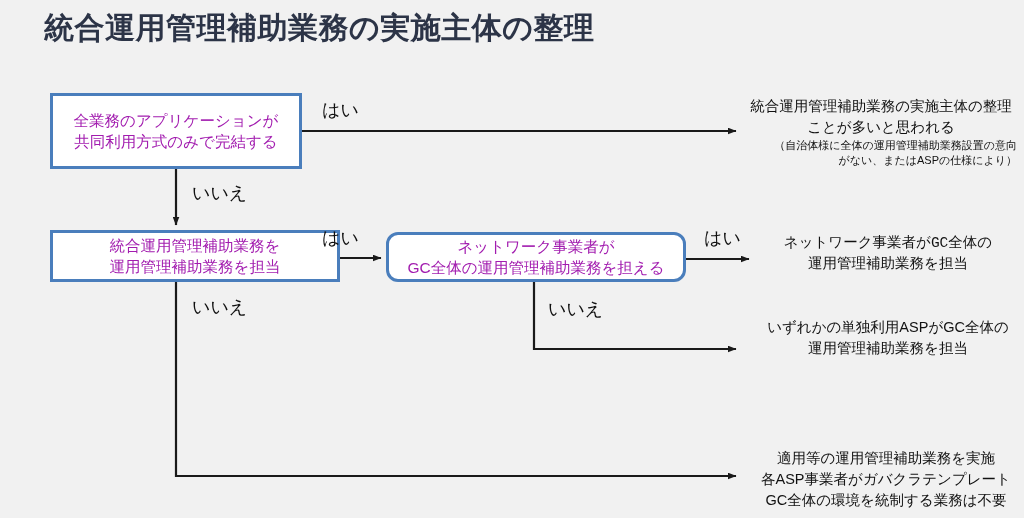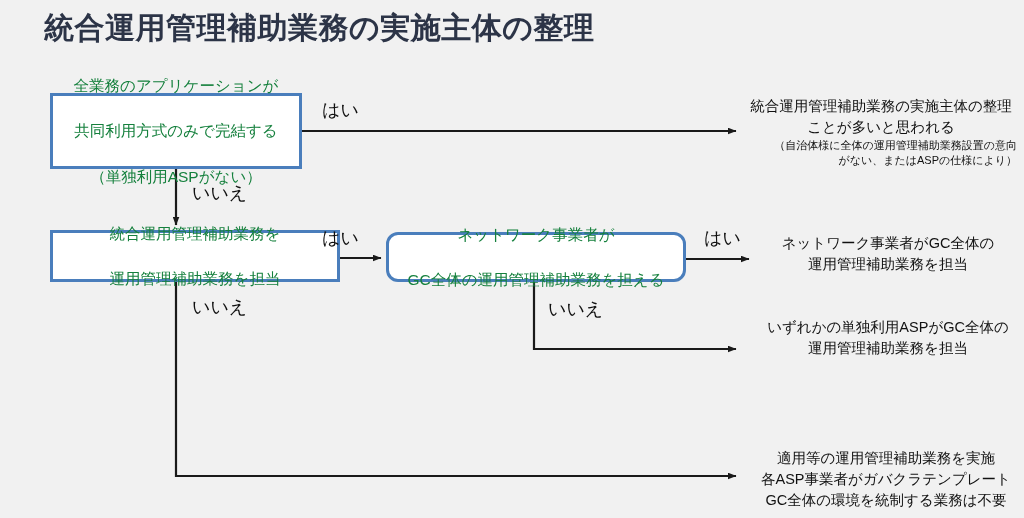--- a/index.html
+++ b/index.html
@@ -46,23 +46,22 @@
     box-sizing: border-box;
     background: #ffffff;
     border: 3px solid #4a7ebc;
     display: flex;
     flex-direction: column;
     align-items: center;
     justify-content: center;
     text-align: center;
     font-size: 15.5px;
     line-height: 1.38;
-    color: #15803d;
+    color: #a21caf;
     z-index: 2;
-    gap: 24px;
   }
   .node .ln { display: block; white-space: nowrap; }
 
   #node-app-shared  { left: 50px;  top: 93px;  width: 252px; height: 76px; }
   #node-intent      { left: 50px;  top: 230px; width: 290px; height: 52px; }
   #node-network-op  { left: 386px; top: 232px; width: 300px; height: 50px; border-radius: 12px; }
 
   .edge-label {
     position: absolute;
     font-size: 18px;
@@ -89,21 +88,21 @@
     font-size: 14.5px;
     line-height: 1.45;
   }
   .outcome .sub {
     display: block;
     font-size: 11px;
     line-height: 1.4;
     text-align: right;
   }
   #outcome-not-needed { left: 745px; top: 96px;  width: 272px; }
-  #outcome-network    { left: 757px; top: 233px; width: 262px; }
+  #outcome-network    { left: 757px; top: 233px; width: 262px; font-family: Liberation Mono, monospace; }
   #outcome-single-asp { left: 757px; top: 317px; width: 262px; }
   #outcome-each-asp   { left: 752px; top: 448px; width: 268px; }
 </style>
 </head>
 <body>
 
 <div id="canvas">
 
   <div class="title">統合運用管理補助業務の実施主体の整理</div>
 
@@ -123,21 +122,20 @@
     <path d="M 686 259 L 749 259" fill="none" stroke="#1a1a1a" stroke-width="2.2" marker-end="url(#arrowhead)"></path>
 
     <path d="M 534 282 L 534 349 L 736 349" fill="none" stroke="#1a1a1a" stroke-width="2.2" marker-end="url(#arrowhead)"></path>
 
     <path d="M 176 282 L 176 476 L 736 476" fill="none" stroke="#1a1a1a" stroke-width="2.2" marker-end="url(#arrowhead)"></path>
   </svg>
 
   <div class="node" id="node-app-shared">
     <span class="ln">全業務のアプリケーションが</span>
     <span class="ln">共同利用方式のみで完結する</span>
-    <span class="ln">（単独利用ASPがない）</span>
   </div>
 
   <div class="node" id="node-intent">
     <span class="ln">統合運用管理補助業務を</span>
     <span class="ln">運用管理補助業務を担当</span>
   </div>
 
   <div class="node" id="node-network-op">
     <span class="ln">ネットワーク事業者が</span>
     <span class="ln">GC全体の運用管理補助業務を担える</span>

